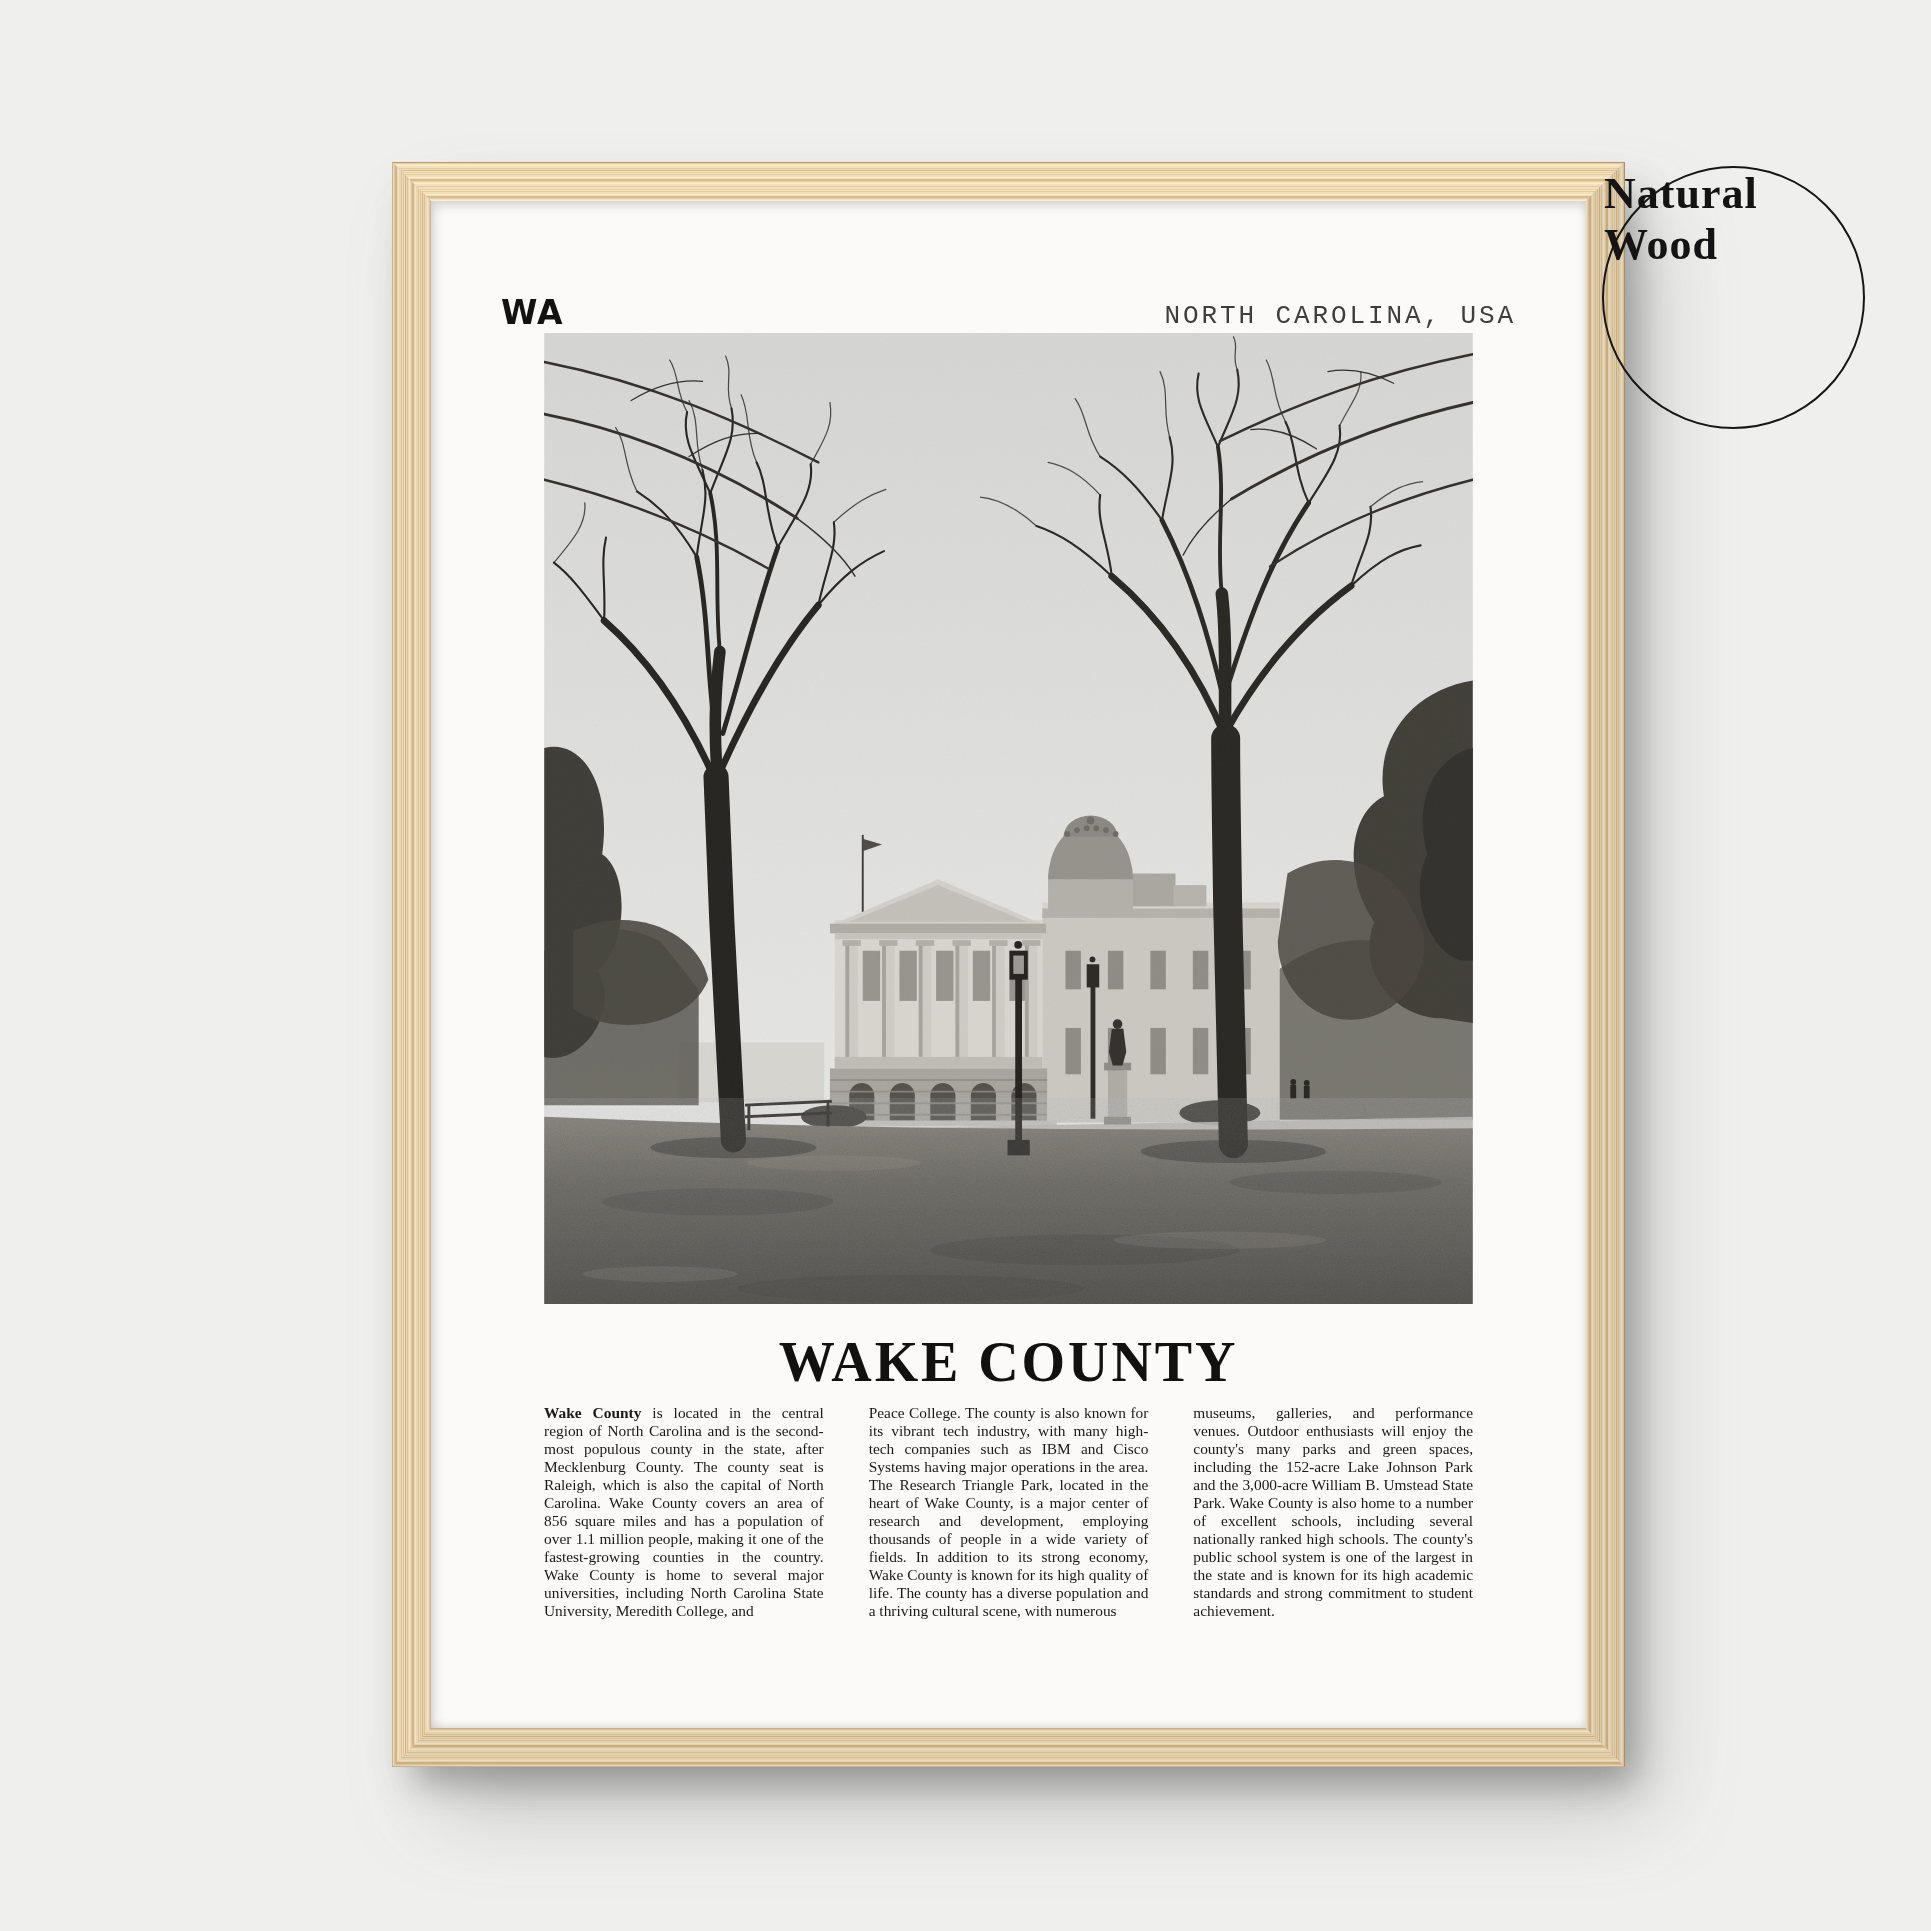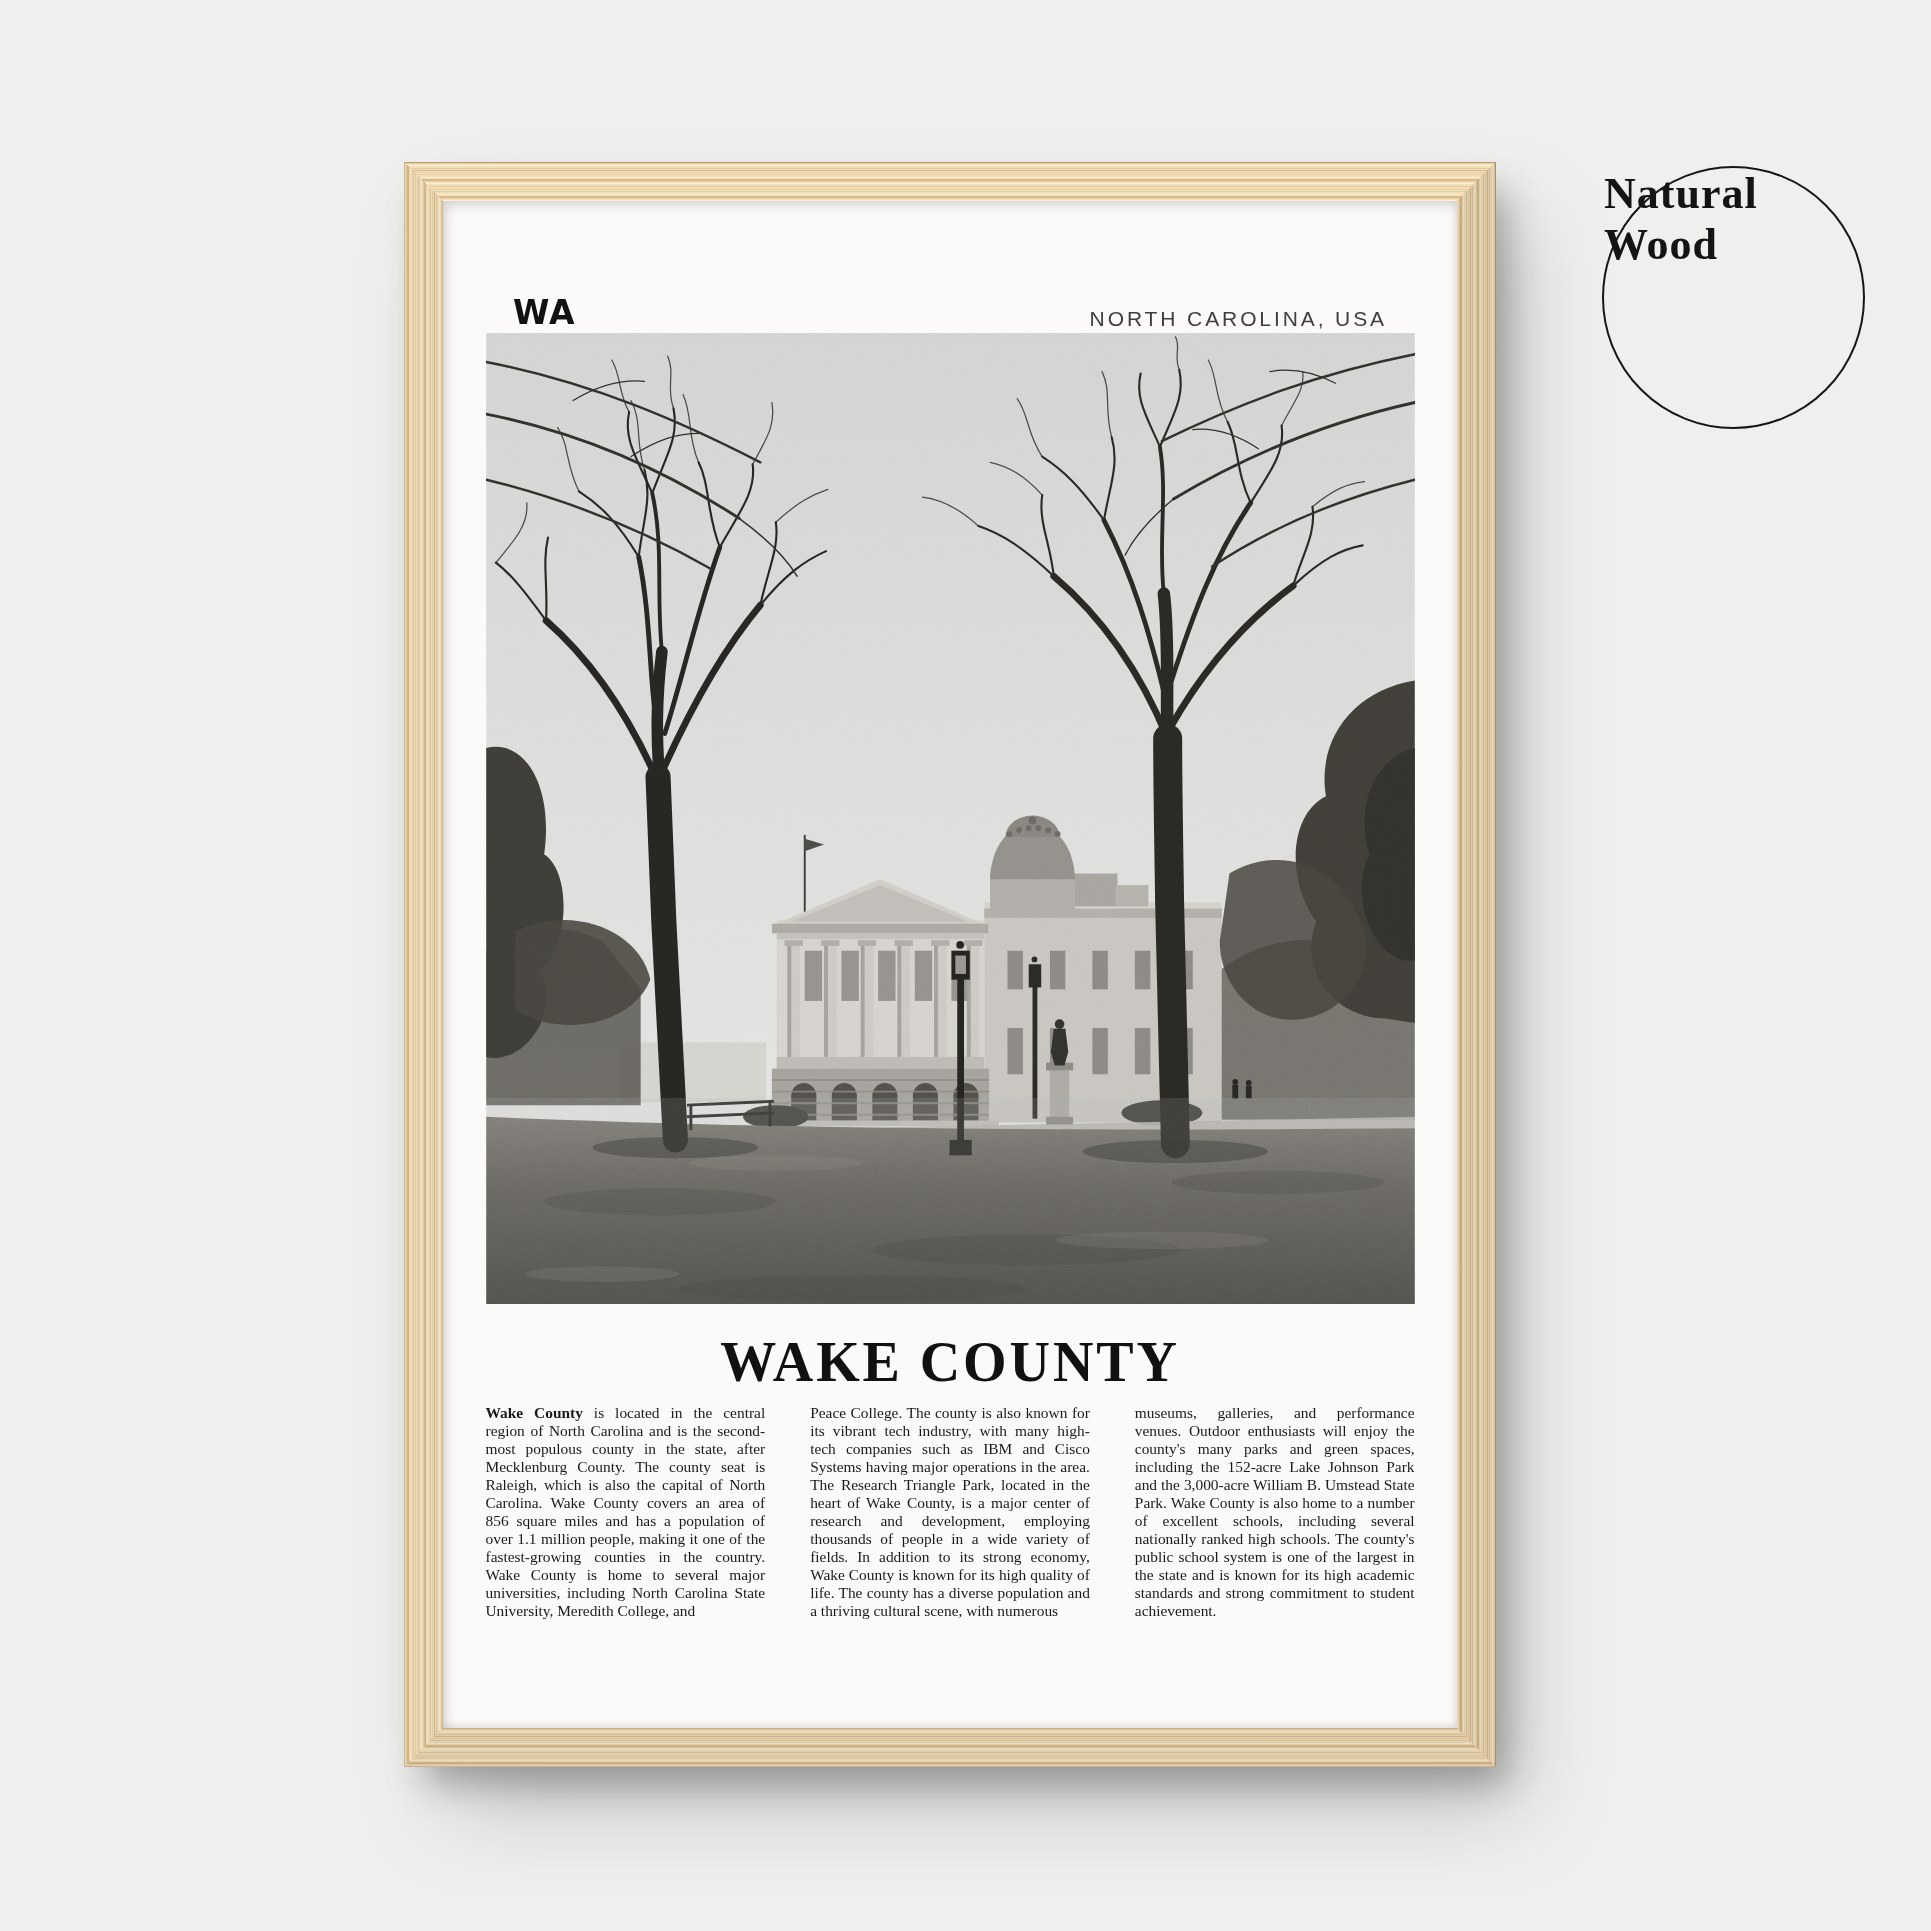--- a/index.html
+++ b/index.html
@@ -1,21 +1,21 @@
 <!DOCTYPE html>
 <html><head>
 <meta charset="utf-8">
 <style>
   html,body{margin:0;padding:0;}
   body{width:1931px;height:1931px;overflow:hidden;background:#efefed;
        font-family:"Liberation Serif",serif;}
   .scene{position:relative;width:1931px;height:1931px;background:#efefed;}
 
   
-  .frame{position:absolute;left:404px;top:162px;width:1092px;height:1605px;
+  .frame{position:absolute;left:392px;top:162px;width:1233px;height:1605px;
          background:#fca5a5;
          box-shadow:15.4px 23px 33px -5.8px rgba(70,70,70,.40),
                     35px 50px 82px -11.6px rgba(110,110,110,.35);}
   .rail{position:absolute;}
   .rail.v{background-color:#e4cfa8;
     background-image:
       repeating-linear-gradient(90deg, rgba(255,255,255,.30) 0 1px, transparent 1px 2.9px,
         rgba(137,94,44,.18) 2.9px 3.9px, transparent 3.9px 5.8px),
       repeating-linear-gradient(90deg,#ecdab6 0 1.9px,#e0c89d 1.9px 3.9px,#d2b383 3.9px 4.8px,#ead7b1 4.8px 8.7px);}
   .rail.h{background-color:#e4cfa8;
@@ -35,21 +35,21 @@
             box-shadow:inset 0 0 0 1px rgba(124,92,48,.35);}
 
   
   .poster{position:absolute;inset:39px;background:#fbfaf8;}
   .poster::after{content:"";position:absolute;inset:0;pointer-events:none;
             box-shadow:inset 2.9px 3.9px 11.6px rgba(0,0,0,.16), inset -1.9px -2.9px 7.7px rgba(0,0,0,.07);}
   .poster-header{margin:89px 70px 0;height:39px;display:flex;
             justify-content:space-between;align-items:flex-end;}
   .wa{font-family:"DejaVu Sans",sans-serif;font-weight:800;font-size:33px;line-height:1;
       letter-spacing:1px;color:#121212;}
-  .loc{font-family:Liberation Sans, sans-serif;font-size:21px;line-height:1;
+  .loc{font-family:Liberation Mono, monospace;font-size:26px;line-height:1;
       letter-spacing:2.9px;color:#3f3e3c;}
   .photo{width:929px;height:971px;margin:3.9px auto 0;}
   .photo svg{display:block;width:929px;height:971px;}
   .title{margin:29px 0 0;text-align:center;font-weight:700;font-size:56px;line-height:58px;
       letter-spacing:2.9px;color:#131110;font-family:"Liberation Serif",serif;}
   .article{display:flex;gap:45px;width:929px;margin:13px auto 0;}
   .col{flex:1;margin:0;text-align:justify;font-size:15.4px;line-height:18px;color:#1b1917;}
   .col b{font-weight:700;}
 
   

